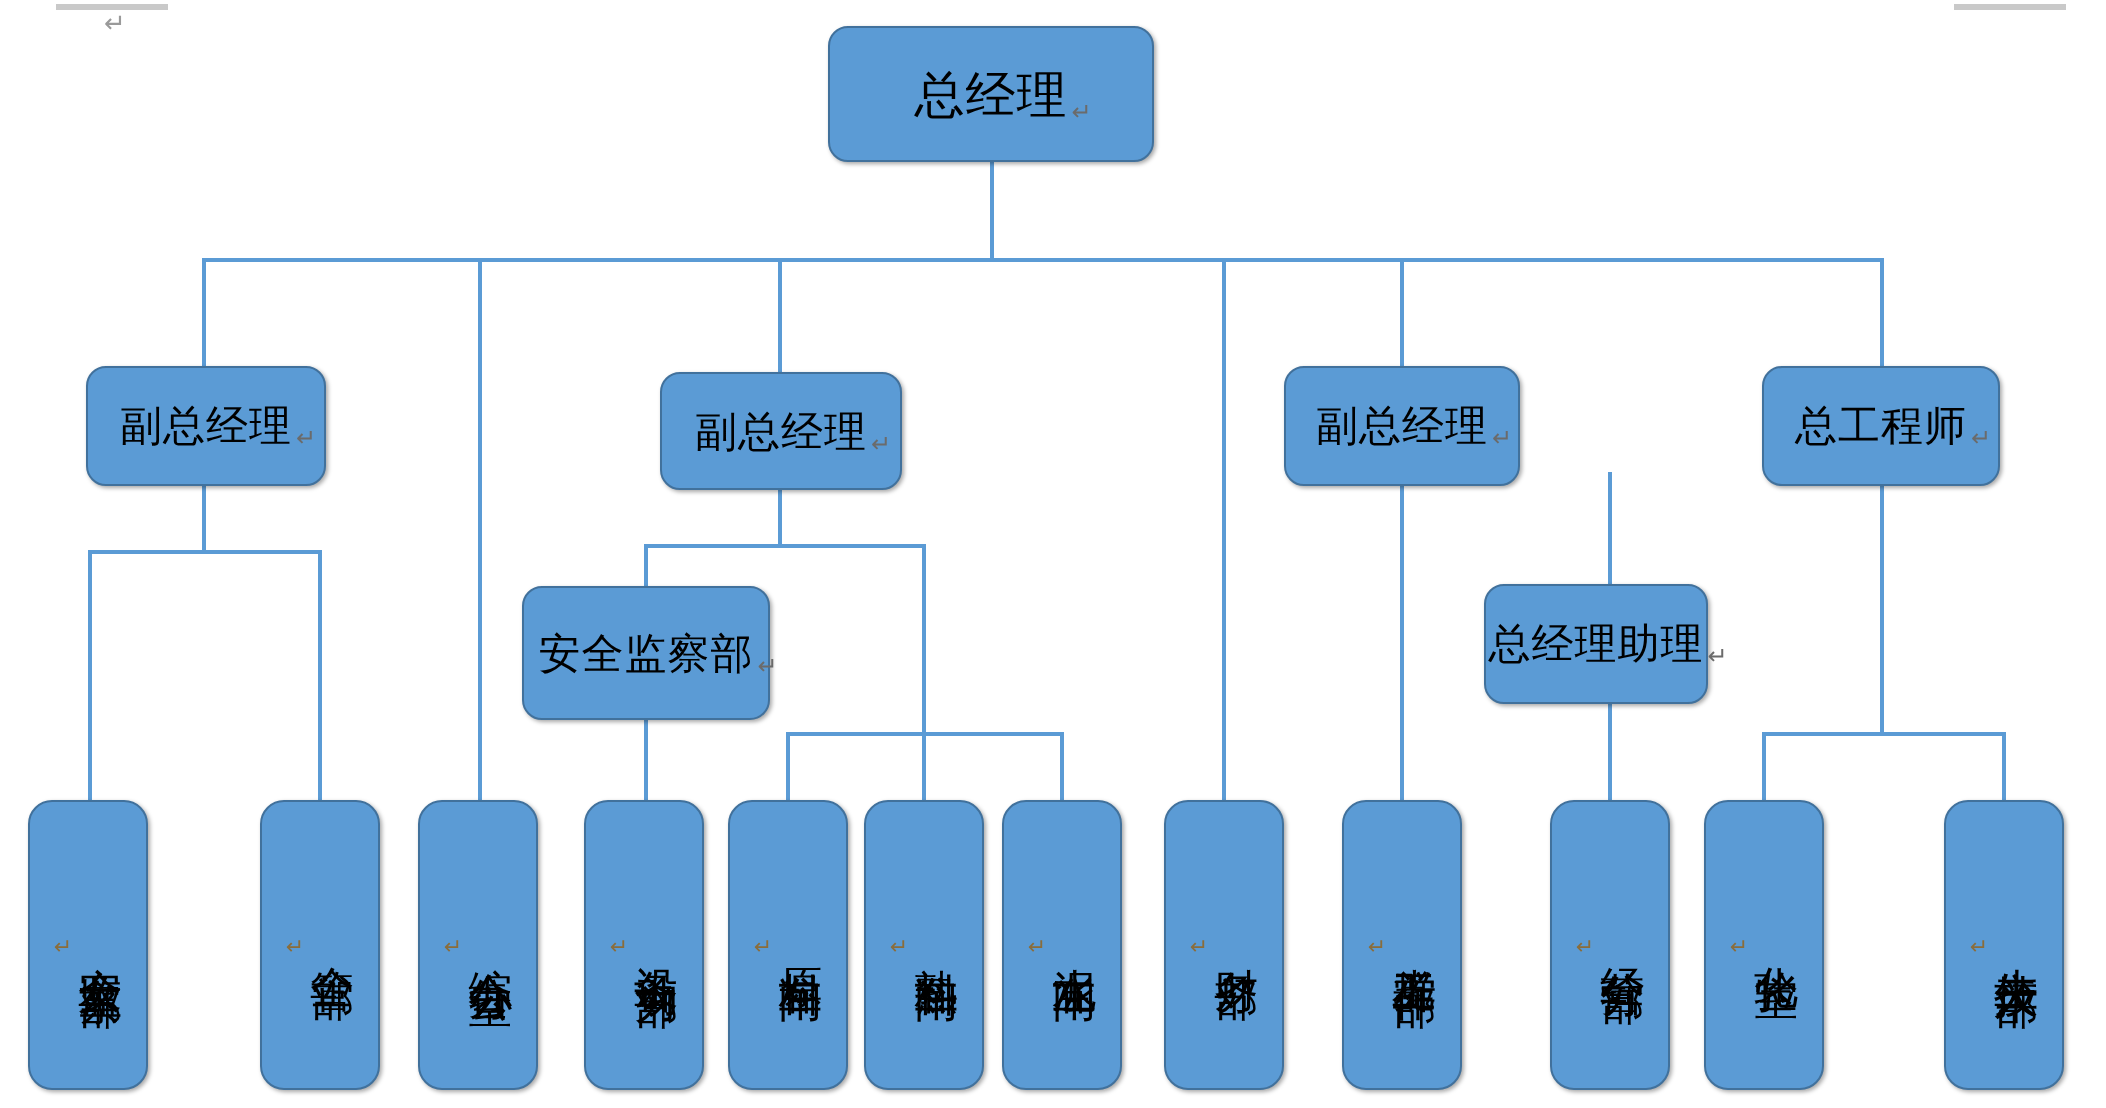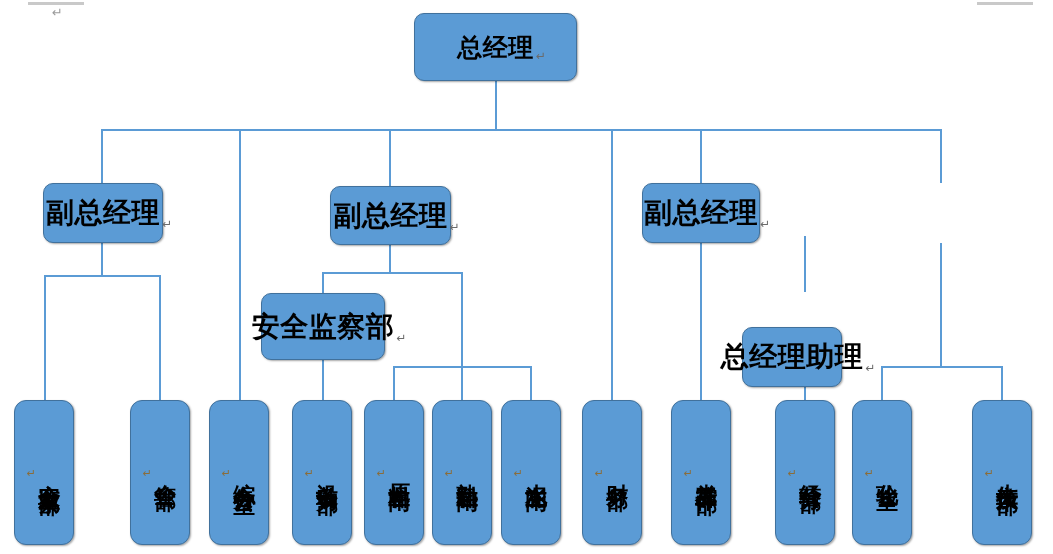--- a/index.html
+++ b/index.html
@@ -49,28 +49,28 @@
     border: 1px solid #41719c;
     border-radius: 10px;
     box-sizing: border-box;
     color: #000000;
     display: flex;
     align-items: center;
     justify-content: center;
     box-shadow: 1px 1px 2px rgba(0,0,0,0.35);
   }
   .node .label {
-    font-weight: 700;
+    font-weight: 400;
     letter-spacing: 0.5px;
     white-space: nowrap;
     position: relative;
   }
   
   .node.horiz .label {
-    font-size: 28px;
+    font-size: 21px;
   }
   .node.horiz.big .label {
     font-size: 25px;
   }
   .node.horiz .label::after {
     content: "\21B5";
     font-size: 12px;
     font-weight: 400;
     color: #6b6b6b;
     position: absolute;
@@ -154,26 +154,29 @@
   </div>
 
   <div class="node horiz" style="left:330px; top:186px; width:121px; height:59px;">
     <span class="label">副总经理</span>
   </div>
 
   <div class="node horiz" style="left:642px; top:183px; width:118px; height:60px;">
     <span class="label">副总经理</span>
   </div>
 
+  <div class="node horiz" style="left:881px; top:183px; width:119px; height:60px;">
+    <span class="label">总工程师</span>
+  </div>
 
   <div class="node horiz" style="left:261px; top:293px; width:124px; height:67px;">
     <span class="label">安全监察部</span>
   </div>
 
-  <div class="node horiz" style="left:742px; top:292px; width:100px; height:60px;margin-top:35px;">
+  <div class="node horiz" style="left:742px; top:292px; width:112px; height:60px;">
     <span class="label">总经理助理</span>
   </div>
 
   <div class="node vert" style="left:14px; top:400px; width:60px; height:145px;">
     <span class="label">安全监察部</span>
   </div>
 
   <div class="node vert" style="left:130px; top:400px; width:60px; height:145px;">
     <span class="label">企管部</span>
   </div>

